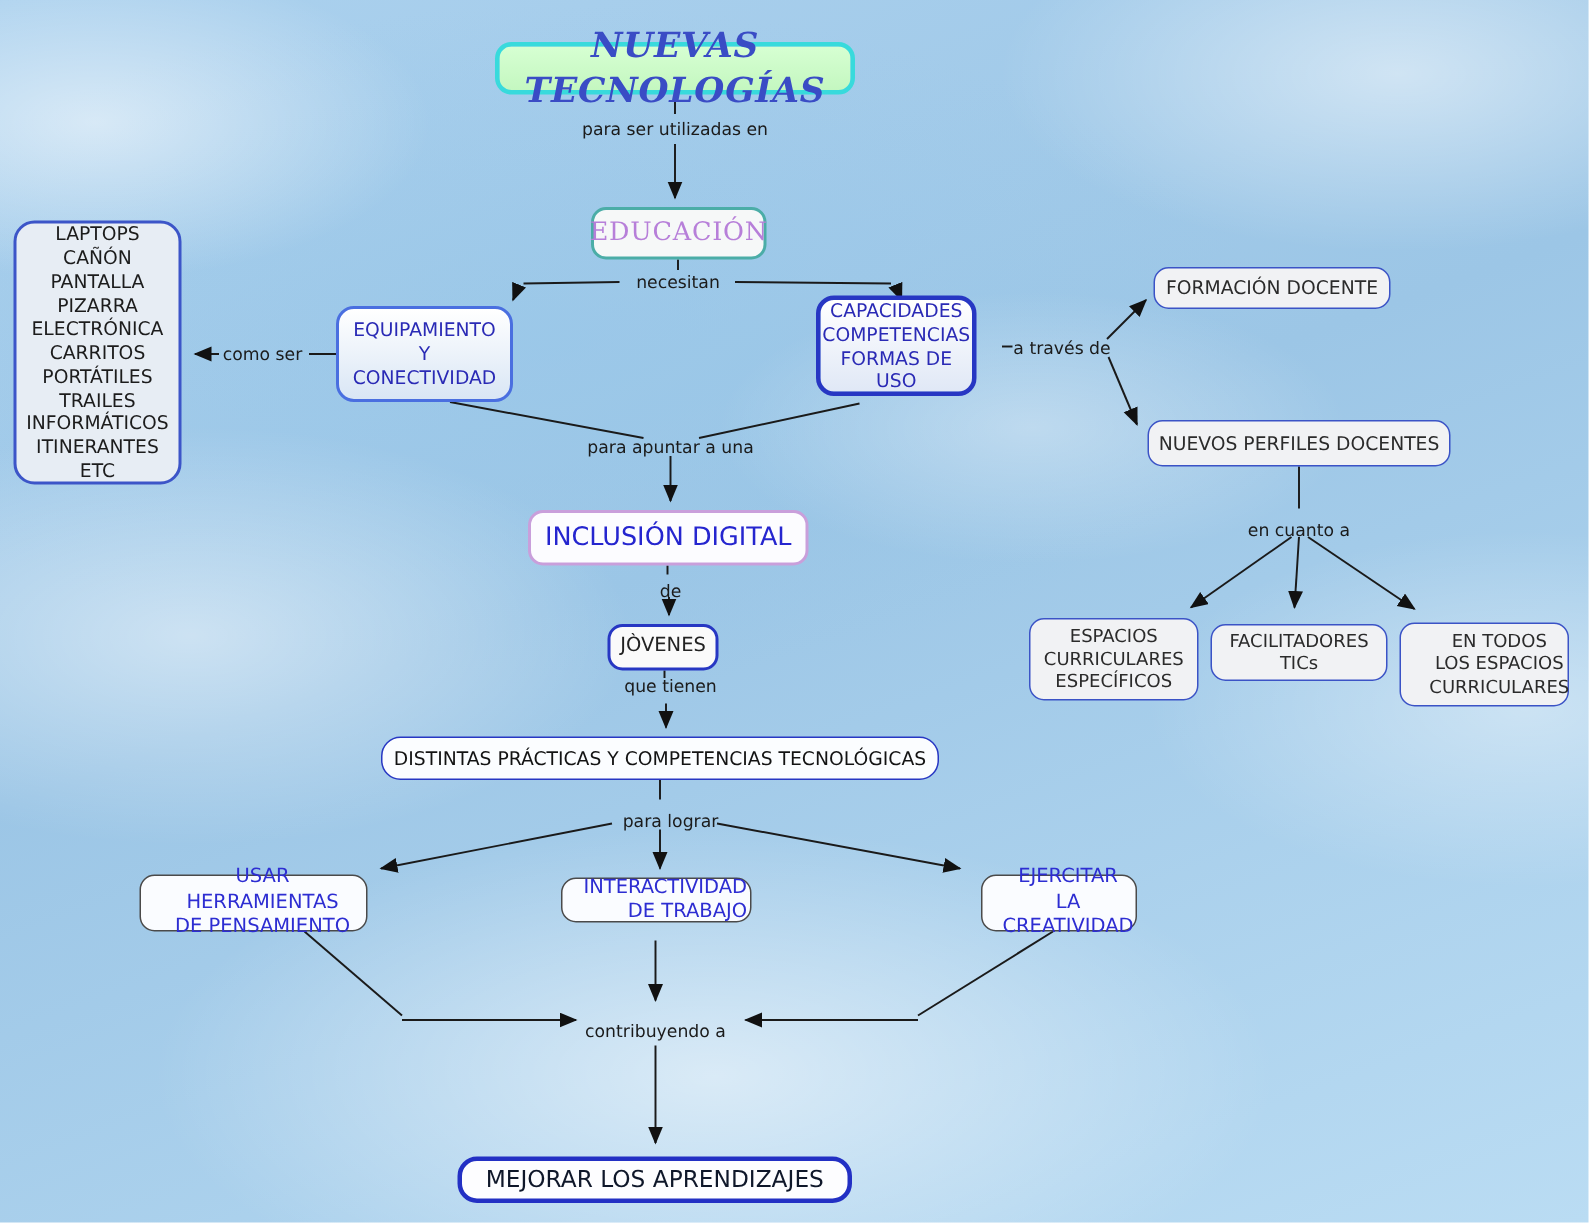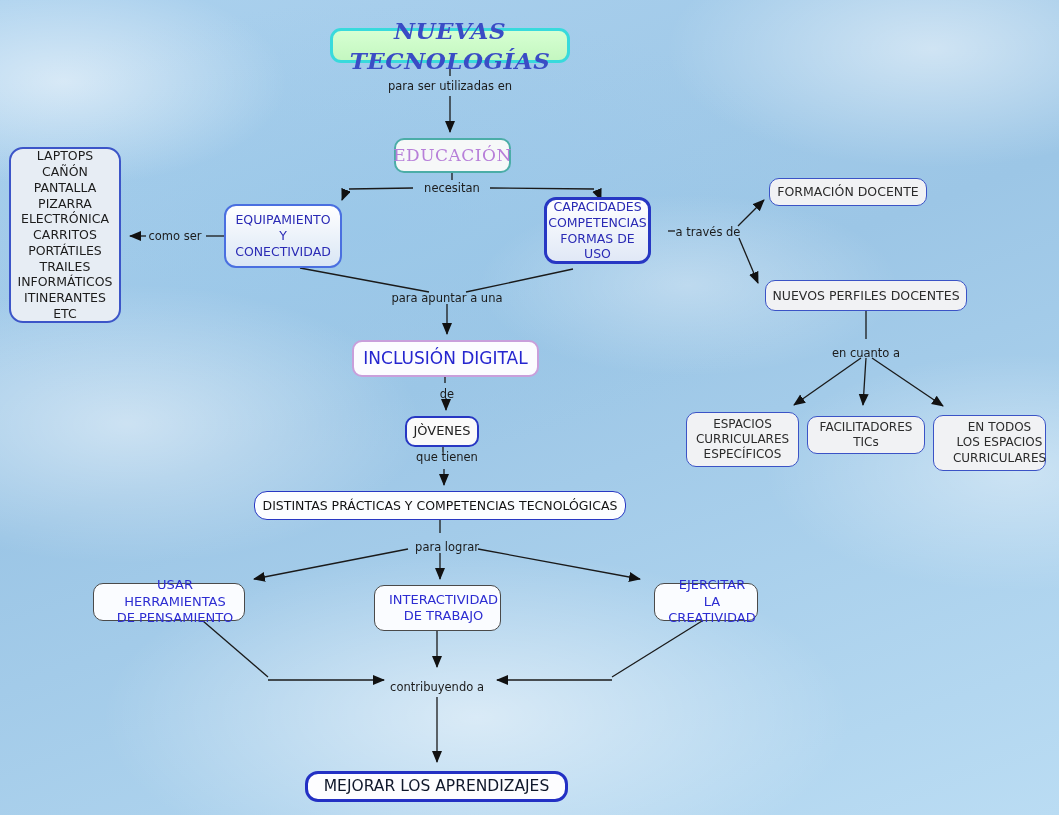--- a/index.html
+++ b/index.html
@@ -42,21 +42,21 @@
   .n-facilitadores{left:807px;top:416px;width:118px;height:38px;font-size:12px;}
   .n-todos{left:933px;top:415px;width:113px;height:56px;font-size:12px;padding-left:20px;}
   .n-inclusion{left:352px;top:340px;width:187px;height:37px;background:#fcfcff;
     border:2.5px solid #c99fdb;color:#2525cf;font-size:17px;}
   .n-jovenes{left:405px;top:416px;width:74px;height:31px;background:#fafafa;
     border:2px solid #2737c3;color:#222;font-size:13px;}
   .n-distintas{left:254px;top:491px;width:372px;height:29px;background:#fbfdff;
     border:1.5px solid #2737c3;border-radius:13px;color:#131313;font-size:12.5px;}
   .n-dark{background:#fafcff;border:1.5px solid #4a4a4a;color:#2d2dd2;font-size:13px;padding-left:12px;}
   .n-usar{left:93px;top:583px;width:152px;height:38px;}
-  .n-interactividad{left:374px;top:585px;width:127px;height:46px;}
+  .n-interactividad{left:374px;top:585px;width:127px;height:30px;text-align:right;}
   .n-ejercitar{left:654px;top:583px;width:104px;height:38px;}
   .n-mejorar{left:305px;top:771px;width:263px;height:31px;background:#fdfdff;
     border:3px solid #2330c4;border-radius:13px;color:#0f172a;font-size:15.5px;}
   .link-label{
     position:absolute;transform:translateX(-50%);white-space:nowrap;
     font-size:11.5px;color:#1b1b1b;cursor:default;
   }
   #wires{position:absolute;left:0;top:0;width:1059px;height:815px;}
 </style>
 </head>

